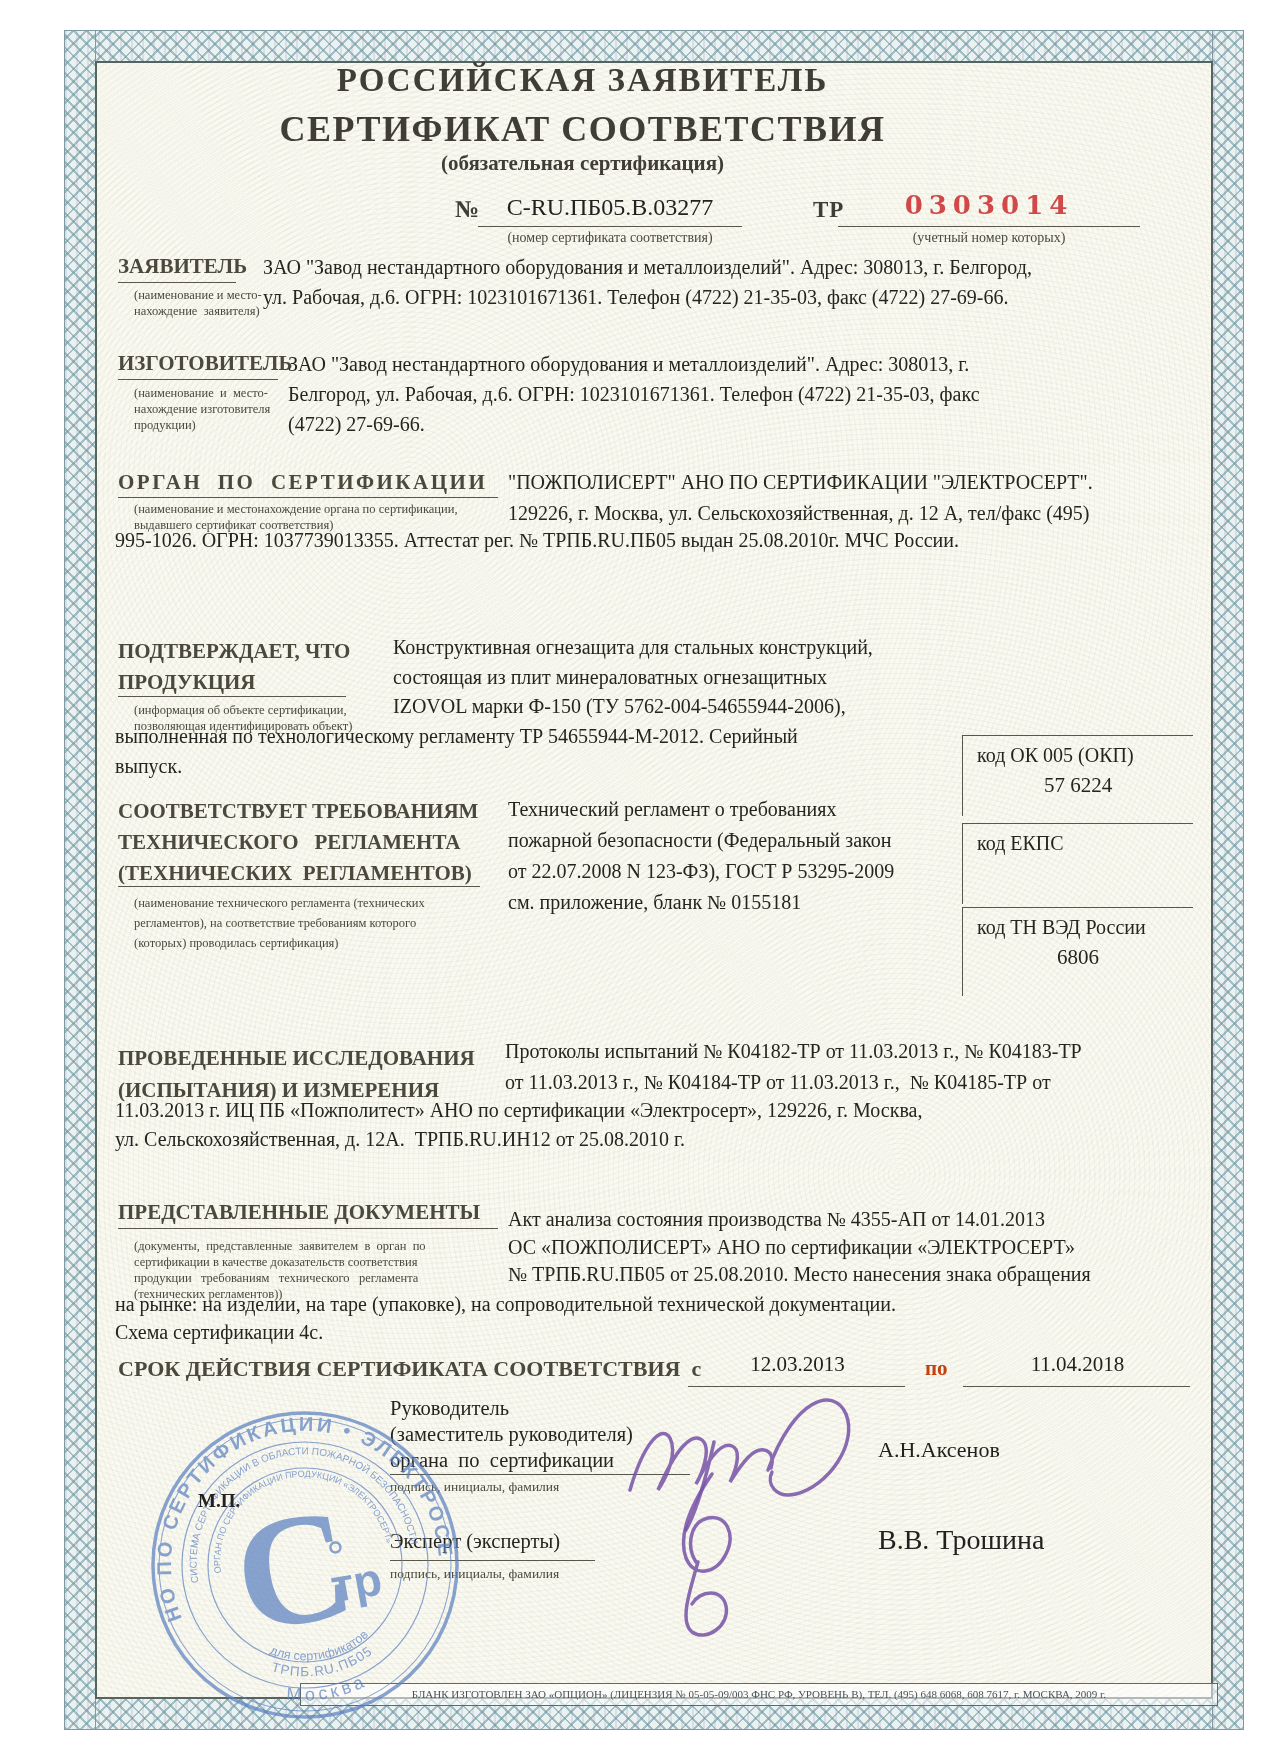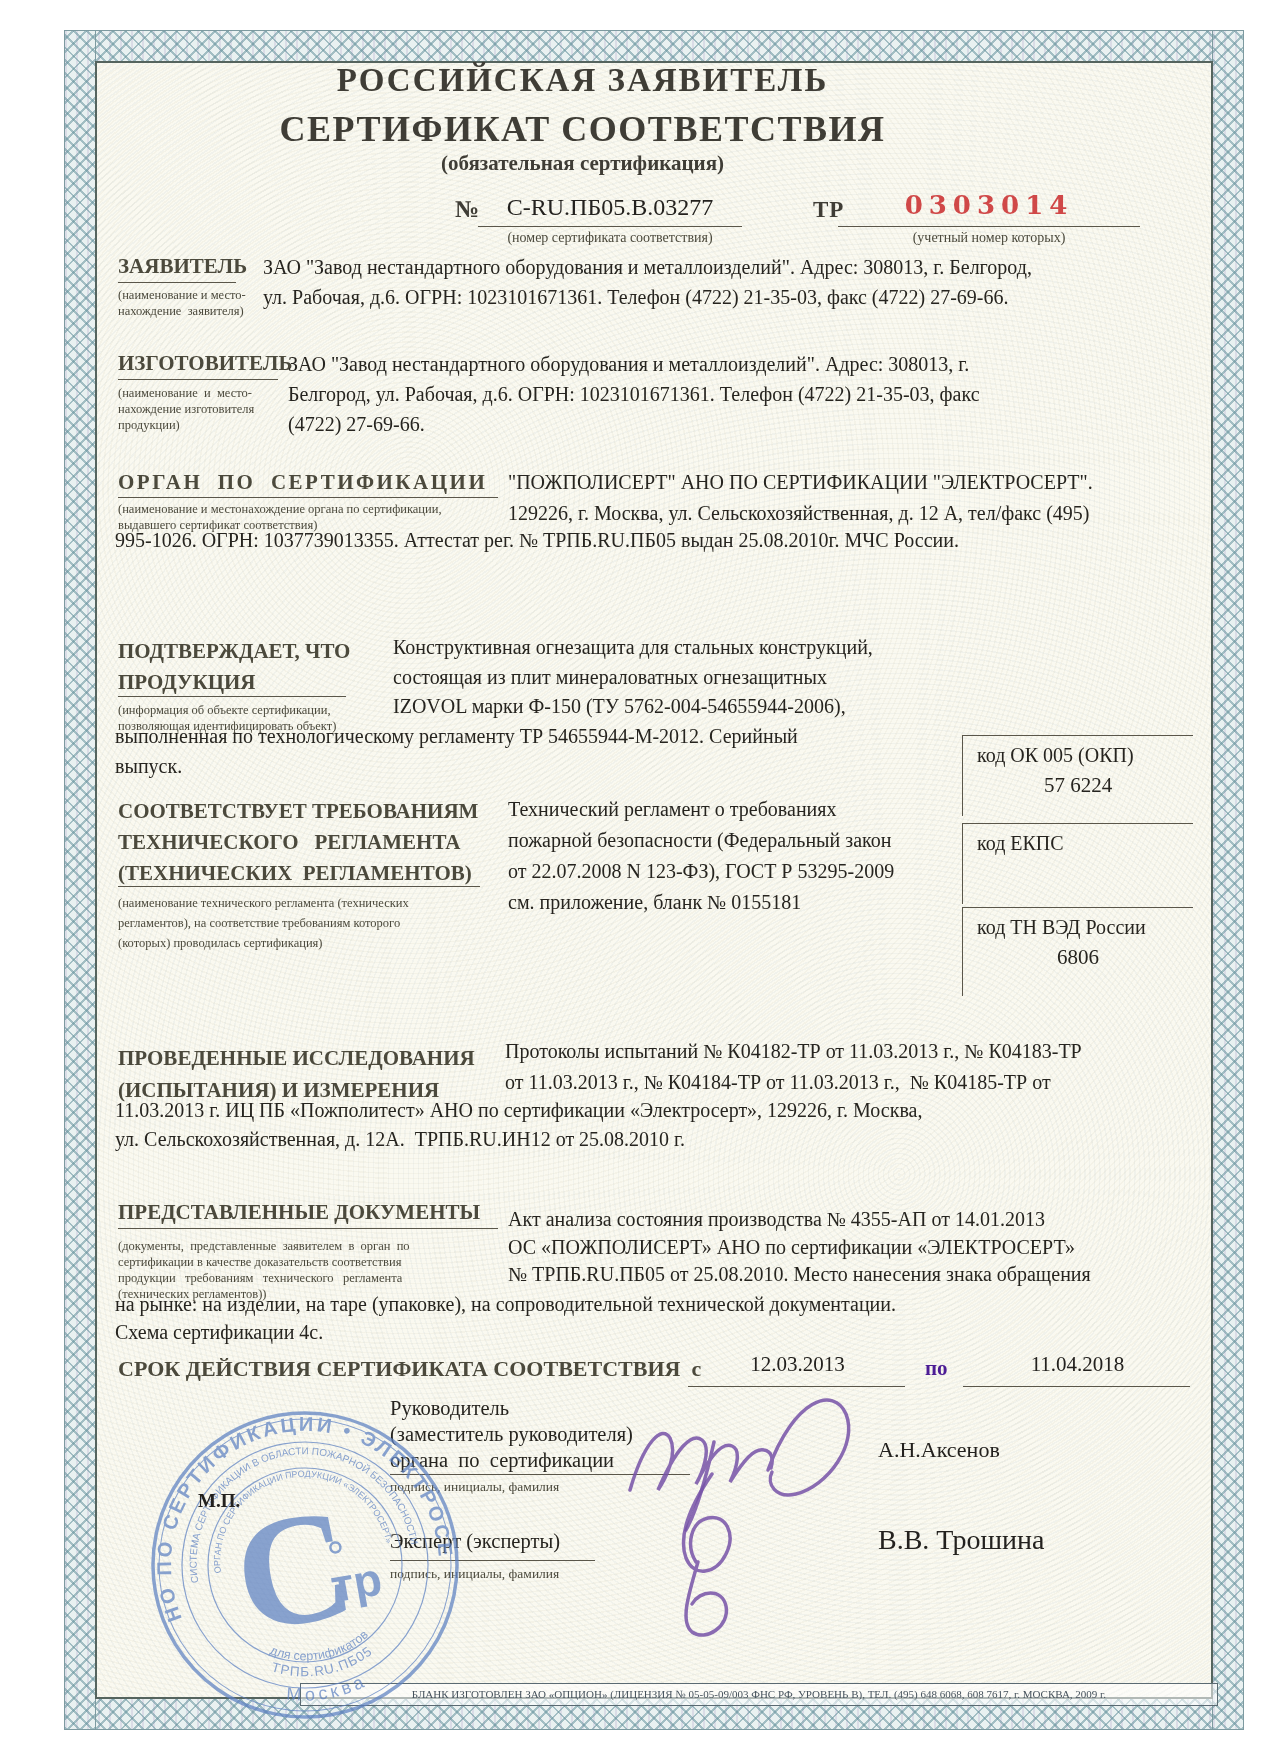--- a/index.html
+++ b/index.html
@@ -20,21 +20,21 @@
   .inner{position:absolute;left:31px;top:31px;right:31px;bottom:31px;
     border:2px solid #55645e;
     background-color:#faf9f0;
     background-image:
       repeating-radial-gradient(circle at 28% 26%, rgba(168,158,118,.07) 0 1.5px, transparent 1.5px 5px),
       repeating-radial-gradient(circle at 72% 68%, rgba(118,148,172,.07) 0 1.5px, transparent 1.5px 5px);}
   
   .abs{position:absolute;white-space:pre;}
   .ttl{font-weight:bold;color:#3f3d36;}
   .lbl{font-weight:bold;color:#4b493c;font-size:21px;}
-  .note{font-size:12.5px;color:#4b493c;line-height:16px;}
+  .note{font-size:12.5px;color:#4b493c;line-height:16px;margin-left:16px;}
   .val{font-size:20px;color:#26241f;line-height:30px;}
   .uline{position:absolute;border-top:1.5px solid #5a564a;}
   .cap{font-size:14px;color:#4b493c;}
   .kbox{position:absolute;border-top:1.5px solid #5a564a;border-left:1.5px solid #5a564a;margin-top:27px;}
   .kbox .klbl{font-size:20px;color:#26241f;padding:8px 0 0 14px;white-space:pre;}
   .kbox .kval{font-size:21px;color:#26241f;text-align:center;padding-top:6px;white-space:pre;}
   .red{color:#d04848;font-weight:bold;letter-spacing:6px;font-size:26px;font-family:"DejaVu Serif",serif;}
   .footer-strip{position:absolute;left:300px;top:1683px;width:916px;height:21px;
     border:1px solid #5a6a72;background:rgba(255,255,255,.55);
     font-size:11px;color:#46525c;text-align:center;line-height:20px;white-space:pre;overflow:hidden;}
@@ -141,21 +141,21 @@
 (технических регламентов))</div>
   <div class="abs val" style="left:508px;top:1206px;line-height:27.5px;">Акт анализа состояния производства № 4355-АП от 14.01.2013
 ОС «ПОЖПОЛИСЕРТ» АНО по сертификации «ЭЛЕКТРОСЕРТ»
 № ТРПБ.RU.ПБ05 от 25.08.2010. Место нанесения знака обращения</div>
   <div class="abs val" style="left:115px;top:1290px;line-height:28px;">на рынке: на изделии, на таре (упаковке), на сопроводительной технической документации.
 Схема сертификации 4с.</div>
 
   <div class="abs" style="left:118px;top:1356px;font-size:22px;font-weight:bold;color:#4b493c;">СРОК ДЕЙСТВИЯ СЕРТИФИКАТА СООТВЕТСТВИЯ  с</div>
   <div class="abs" style="left:690px;top:1352px;width:215px;text-align:center;font-size:21px;">12.03.2013</div>
   <div class="uline" style="left:688px;top:1386px;width:217px;"></div>
-  <div class="abs" style="left:925px;top:1356px;font-size:21px;font-weight:bold;color:#4c1d95;">по</div>
+  <div class="abs" style="left:925px;top:1356px;font-size:21px;font-weight:bold;color:#c2410c;">по</div>
   <div class="abs" style="left:965px;top:1352px;width:225px;text-align:center;font-size:21px;">11.04.2018</div>
   <div class="uline" style="left:963px;top:1386px;width:227px;"></div>
 
   <div class="abs" style="left:390px;top:1395px;font-size:20.5px;line-height:26px;color:#26241f;">Руководитель
 (заместитель руководителя)
 органа  по  сертификации</div>
   <div class="uline" style="left:390px;top:1474px;width:300px;"></div>
   <div class="abs" style="left:390px;top:1479px;font-size:13.5px;color:#4b493c;">подпись, инициалы, фамилия</div>
   <div class="abs" style="left:878px;top:1437px;font-size:22px;">А.Н.Аксенов</div>
 

